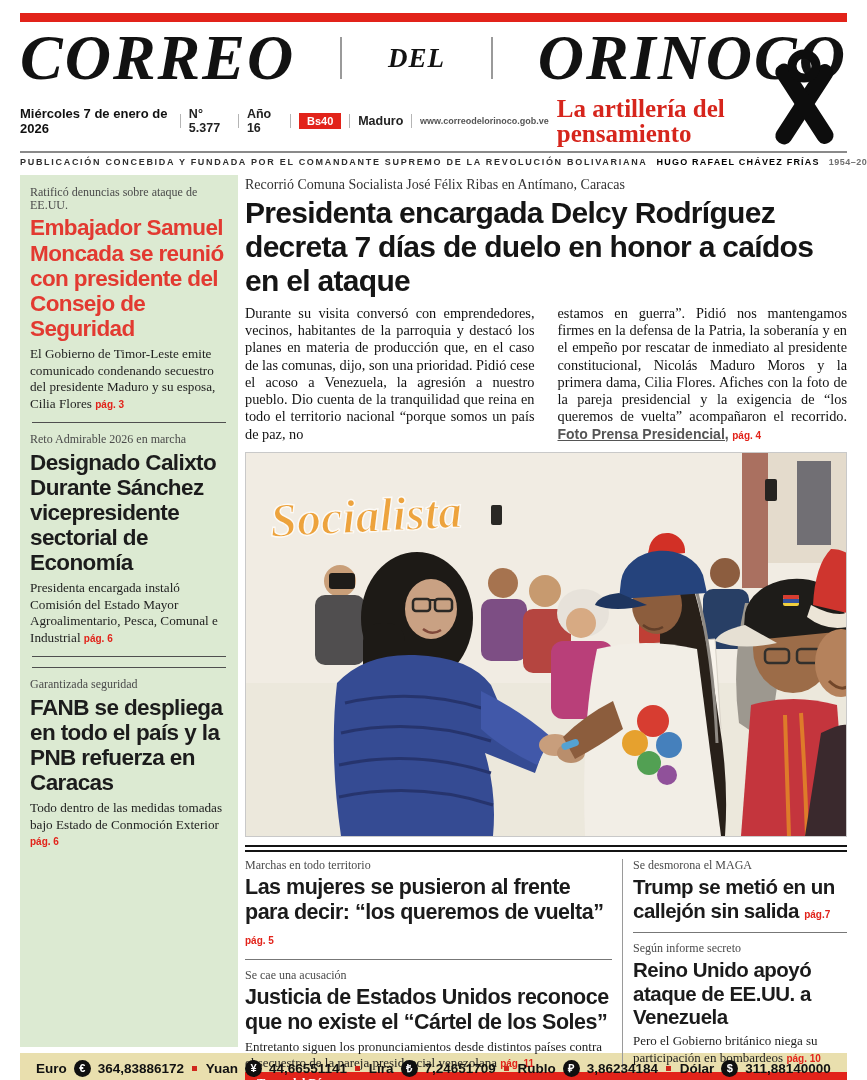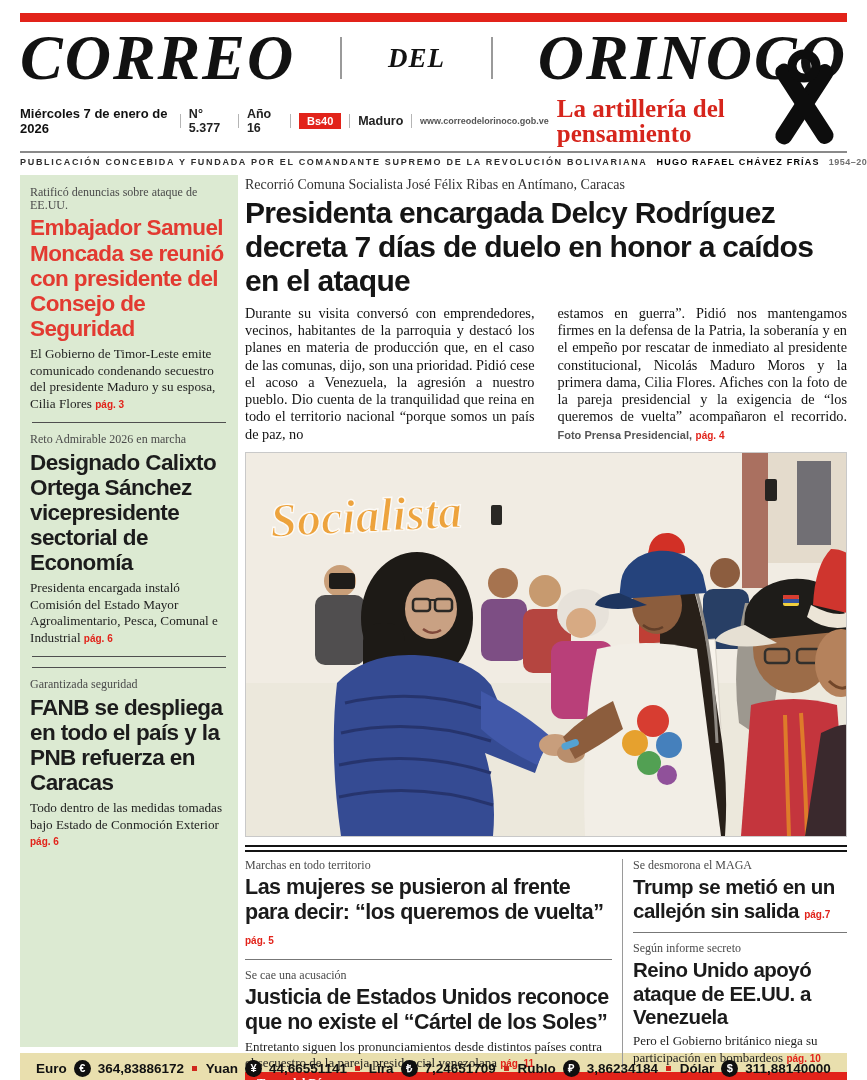--- a/index.html
+++ b/index.html
@@ -40,21 +40,21 @@
   .promo{height:181px;margin-top:8px;position:relative;background:#0e0e10;flex:none;}
   .promo svg{position:absolute;inset:0;width:100%;height:100%;}
   
   .main-col{flex:1;display:flex;flex-direction:column;min-width:0;}
   .m-kicker{font-family:"Liberation Serif",serif;font-size:14px;color:#333;margin:2px 0 3px;}
   .m-hl{font-size:30px;font-weight:bold;letter-spacing:-0.7px;line-height:1.13;color:#151515;}
   .m-body{display:flex;gap:11px;margin-top:7px;align-items:flex-end;}
   .m-colb{flex:1;font-family:"Liberation Serif",serif;font-size:14.3px;line-height:1.21;
       text-align:justify;color:#111;}
   .m-vr{width:1px;background:#9a9a9a;flex:none;}
-  .credit{font-size:11px;color:#555;font-family:"Liberation Sans",sans-serif;font-weight:bold;}
+  .credit{font-size:14px;color:#555;font-family:"Liberation Sans",sans-serif;font-weight:bold;text-decoration:underline;}
   .photo{margin-top:9px;height:383px;border:1px solid #c9c9c9;background:#efece4;flex:none;}
   .photo svg{width:100%;height:100%;display:block;}
   .dblrule{height:3px;border-top:2px solid #141414;border-bottom:2px solid #141414;margin:8px 0 7px;flex:none;}
   .bottom{display:flex;gap:10px;}
   .b-left{flex:1;min-width:0;}
   .b-vr{width:1px;background:#9a9a9a;flex:none;}
   .b-right{width:214px;flex:none;}
   .b-hl{font-size:20.5px;font-weight:bold;letter-spacing:-0.5px;line-height:1.16;color:#1b1b1b;}
   .b-sep{height:1px;background:#777;margin:9px 0;}
   .b-deck{font-family:"Liberation Serif",serif;font-size:13px;line-height:1.25;color:#1e1e1e;margin-top:4px;}
@@ -123,21 +123,21 @@
 
         <div>
           <div class="kicker">Ratificó denuncias sobre ataque de EE.UU.</div>
           <div class="hl hl-red">Embajador Samuel Moncada se reunió con presidente del Consejo de Seguridad</div>
           <div class="deck"><span>El Gobierno de Timor-Leste emite comunicado condenando secuestro del presidente Maduro y su esposa, Cilia Flores</span> <span class="pageref">pág. 3</span></div>
         </div>
         <div class="lsep"></div>
 
         <div>
           <div class="kicker">Reto Admirable 2026 en marcha</div>
-          <div class="hl">Designado Calixto Ortega Sánchez vicepresidente sectorial de Economía</div>
+          <div class="hl">Designado Calixto Durante Sánchez vicepresidente sectorial de Economía</div>
           <div class="deck"><span>Presidenta encargada instaló Comisión del Estado Mayor Agroalimentario, Pesca, Comunal e Industrial</span> <span class="pageref">pág. 6</span></div>
         </div>
         <div class="lsep"></div>
 
         <div class="lsep"></div>
 
         <div>
           <div class="kicker">Garantizada seguridad</div>
           <div class="hl">FANB se despliega en todo el país y la PNB refuerza en Caracas</div>
           <div class="deck"><span>Todo dentro de las medidas tomadas bajo Estado de Conmoción Exterior</span> <span class="pageref">pág. 6</span></div>

